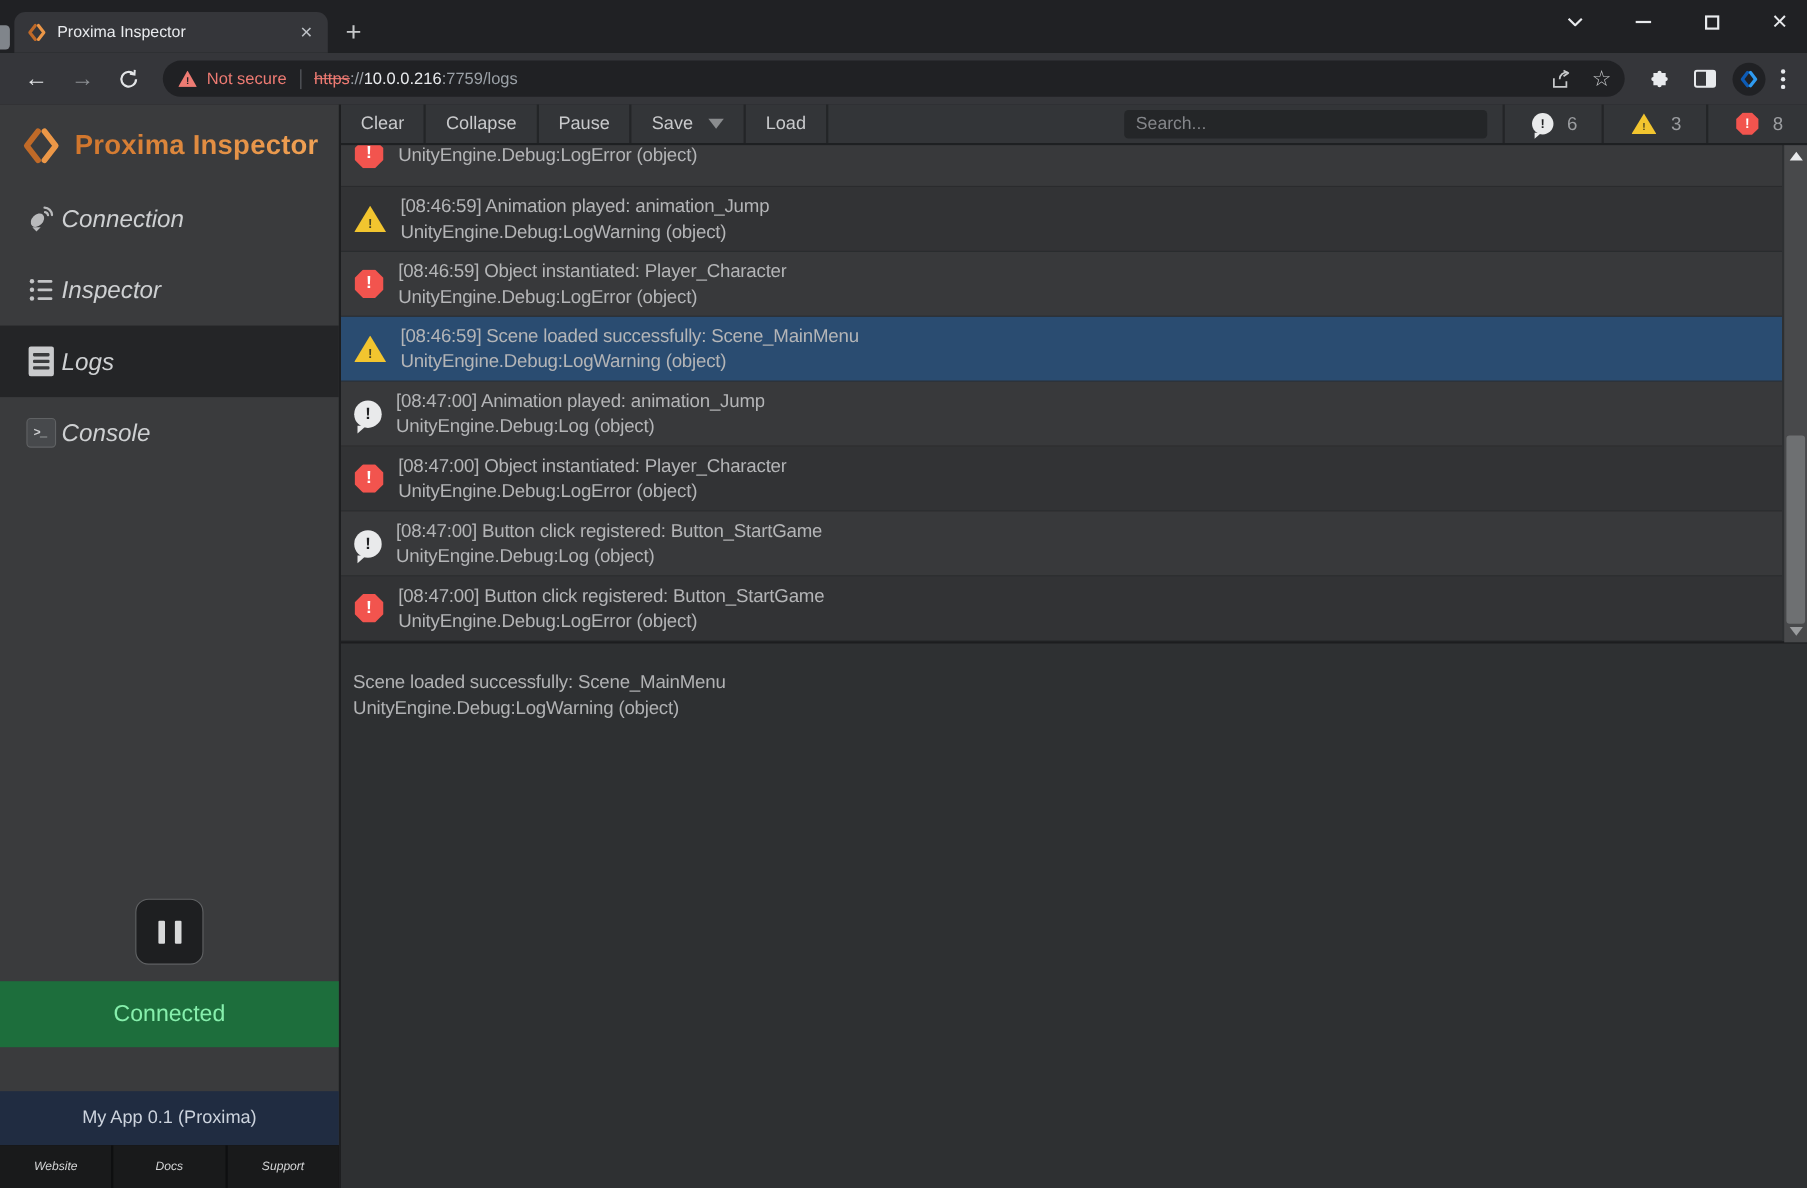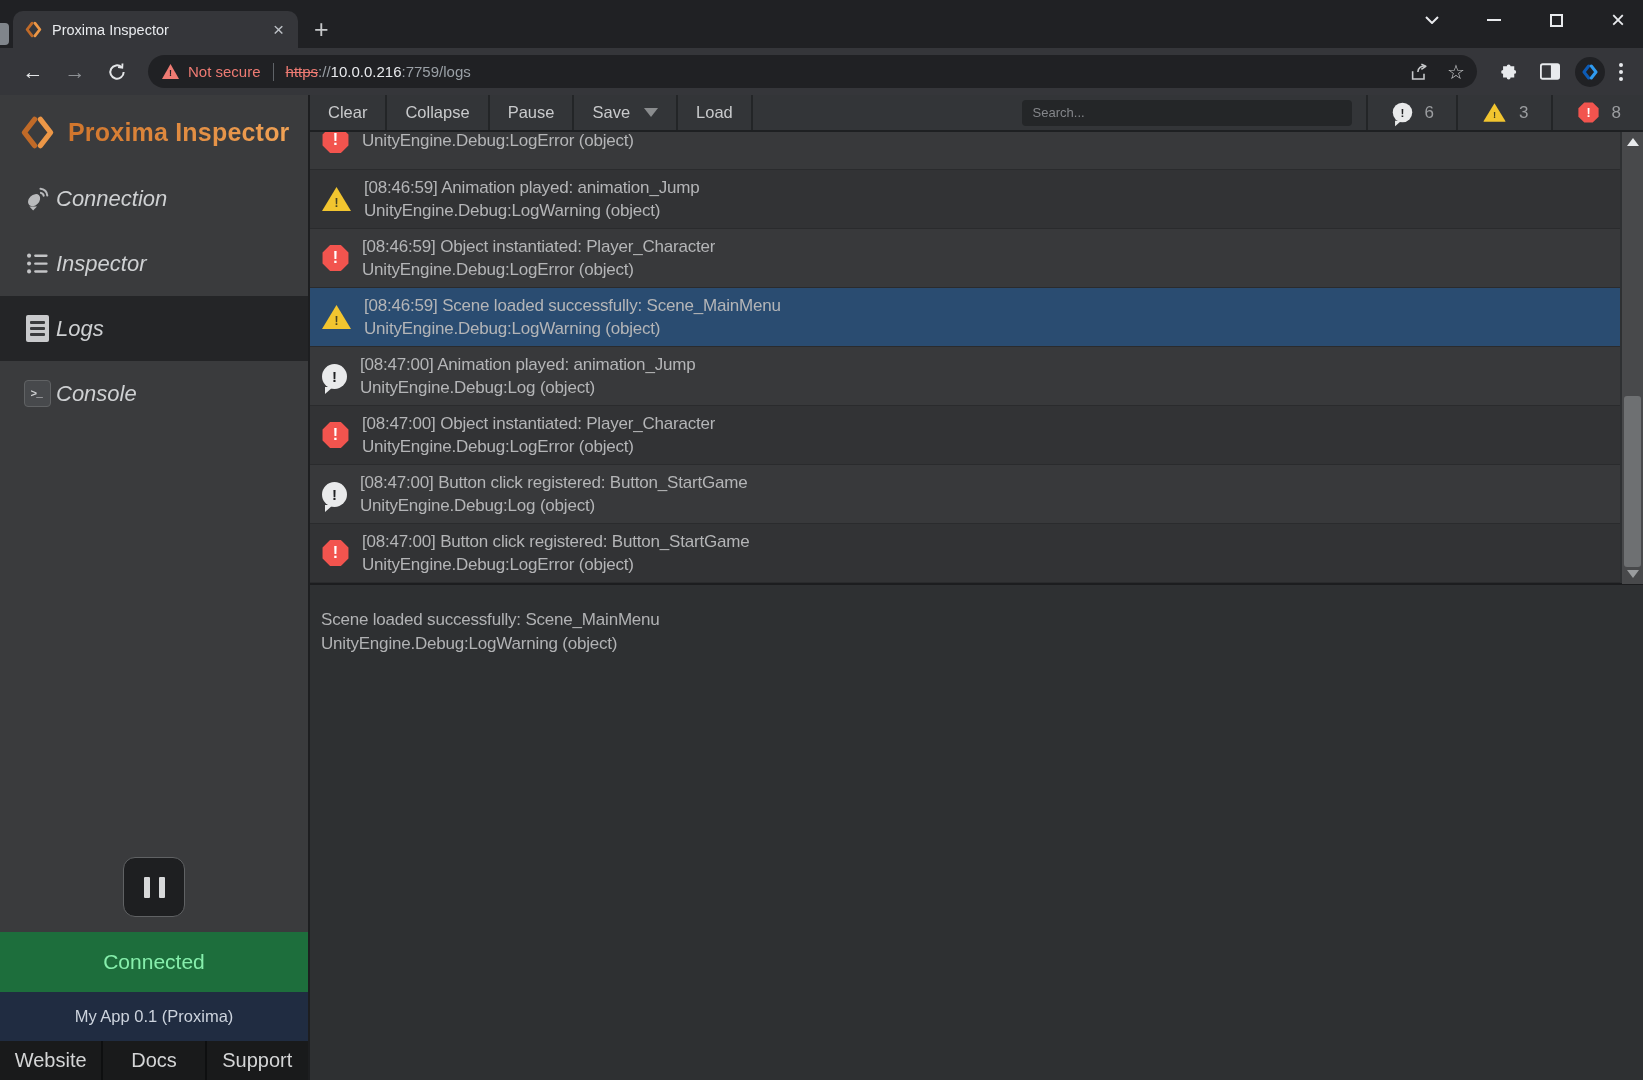--- a/index.html
+++ b/index.html
@@ -62,36 +62,36 @@
   .console-icon { width:27px; height:27px; background:#47494c; border-radius:4px; border:1px solid #606264;
                   color:#cfd0d2; font-size:11px; font-weight:700; display:flex; align-items:center;
                   justify-content:center; font-family:"Liberation Mono","DejaVu Sans Mono",monospace; }
   .side-spacer { flex:1; }
   .pause-btn { width:62px; height:60px; margin:0 auto 15px; background:#1e1f21; border:1px solid #606264;
                border-radius:12px; display:flex; align-items:center; justify-content:center; gap:9px; }
   .pause-btn i { width:6px; height:21px; background:#d8d9da; border-radius:1px; }
   .connected { height:60px; background:#1d6e3c; color:#86efac; font-size:21px;
                display:flex; align-items:center; justify-content:center; flex:none; }
   .appname { height:49px; background:#202c41; color:#ccd3dd; font-size:16.5px;
-             display:flex; align-items:center; justify-content:center; flex:none; }
+             display:flex; align-items:center; justify-content:center; flex:none;margin-top:40px; }
   .side-footer { height:39px; background:#0e0f10; display:flex; gap:2px; flex:none; }
-  .side-footer .flink { flex:1; background:#191a1b; color:#d4d5d6; font-size:20px;
-                        display:flex; align-items:center; justify-content:center; }
+  .side-footer .flink { flex:1; background:#191a1b; color:#d4d5d6; font-size:11px;
+                        display:flex; align-items:center; justify-content:center;font-style:italic; }
 
   
   .content { flex:1; position:relative; display:flex; flex-direction:column; background:#2e3032; min-width:0; }
   .toolbar { height:37px; background:#333538; border-bottom:2px solid #1e2022; display:flex;
              align-items:stretch; flex:none; }
   .tb-btn { display:flex; align-items:center; gap:14px; padding:0 18px; color:#c9cacc; font-size:16.5px;
             border-right:2px solid #232527; }
   .tb-caret { width:0; height:0; border-left:7px solid transparent; border-right:7px solid transparent;
               border-top:9px solid #8a8c8e; }
   .tb-spacer { flex:1; }
   .search { align-self:center; width:330px; height:26px; background:#242628; border:none; border-radius:4px;
-            color:#cfd0d1; font-size:13px; padding:0 11px; margin-right:14px; outline:none;
+            color:#cfd0d1; font-size:16px; padding:0 11px; margin-right:14px; outline:none;
             font-family:"Liberation Sans","DejaVu Sans",sans-serif; }
   .search::placeholder { color:#84868a; }
   .badge { display:flex; align-items:center; gap:10px; padding:0 22px; border-left:2px solid #232527;
            color:#9b9da0; font-size:17px; }
 
   
   .lvl { display:flex; align-items:center; justify-content:center; font-weight:700; flex:none; }
   .icon-error { width:27px; height:27px; background:#f2544e; color:#fff; font-size:16px;
                 clip-path:polygon(30% 2%,70% 2%,98% 30%,98% 70%,70% 98%,30% 98%,2% 70%,2% 30%); }
   .icon-warning { width:29px; height:25px; background:#f2c52f; color:#4a4420; font-size:12px;

